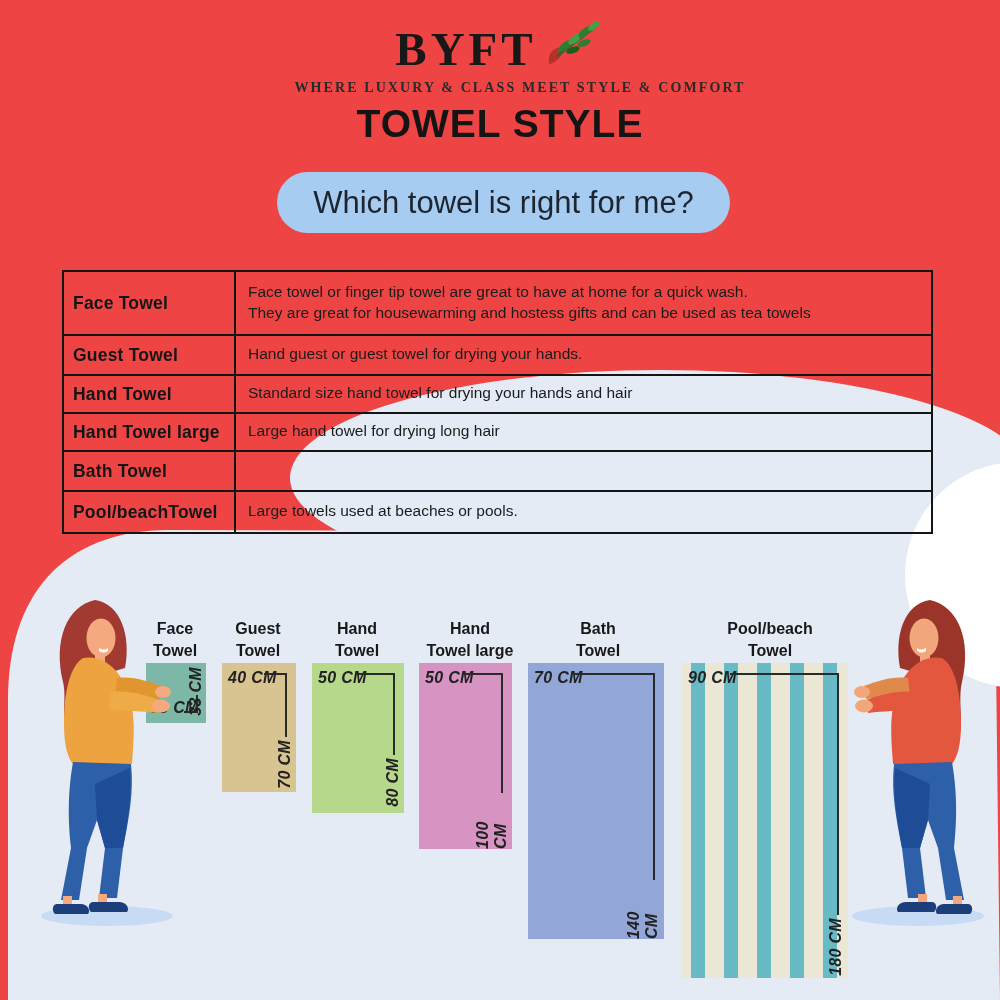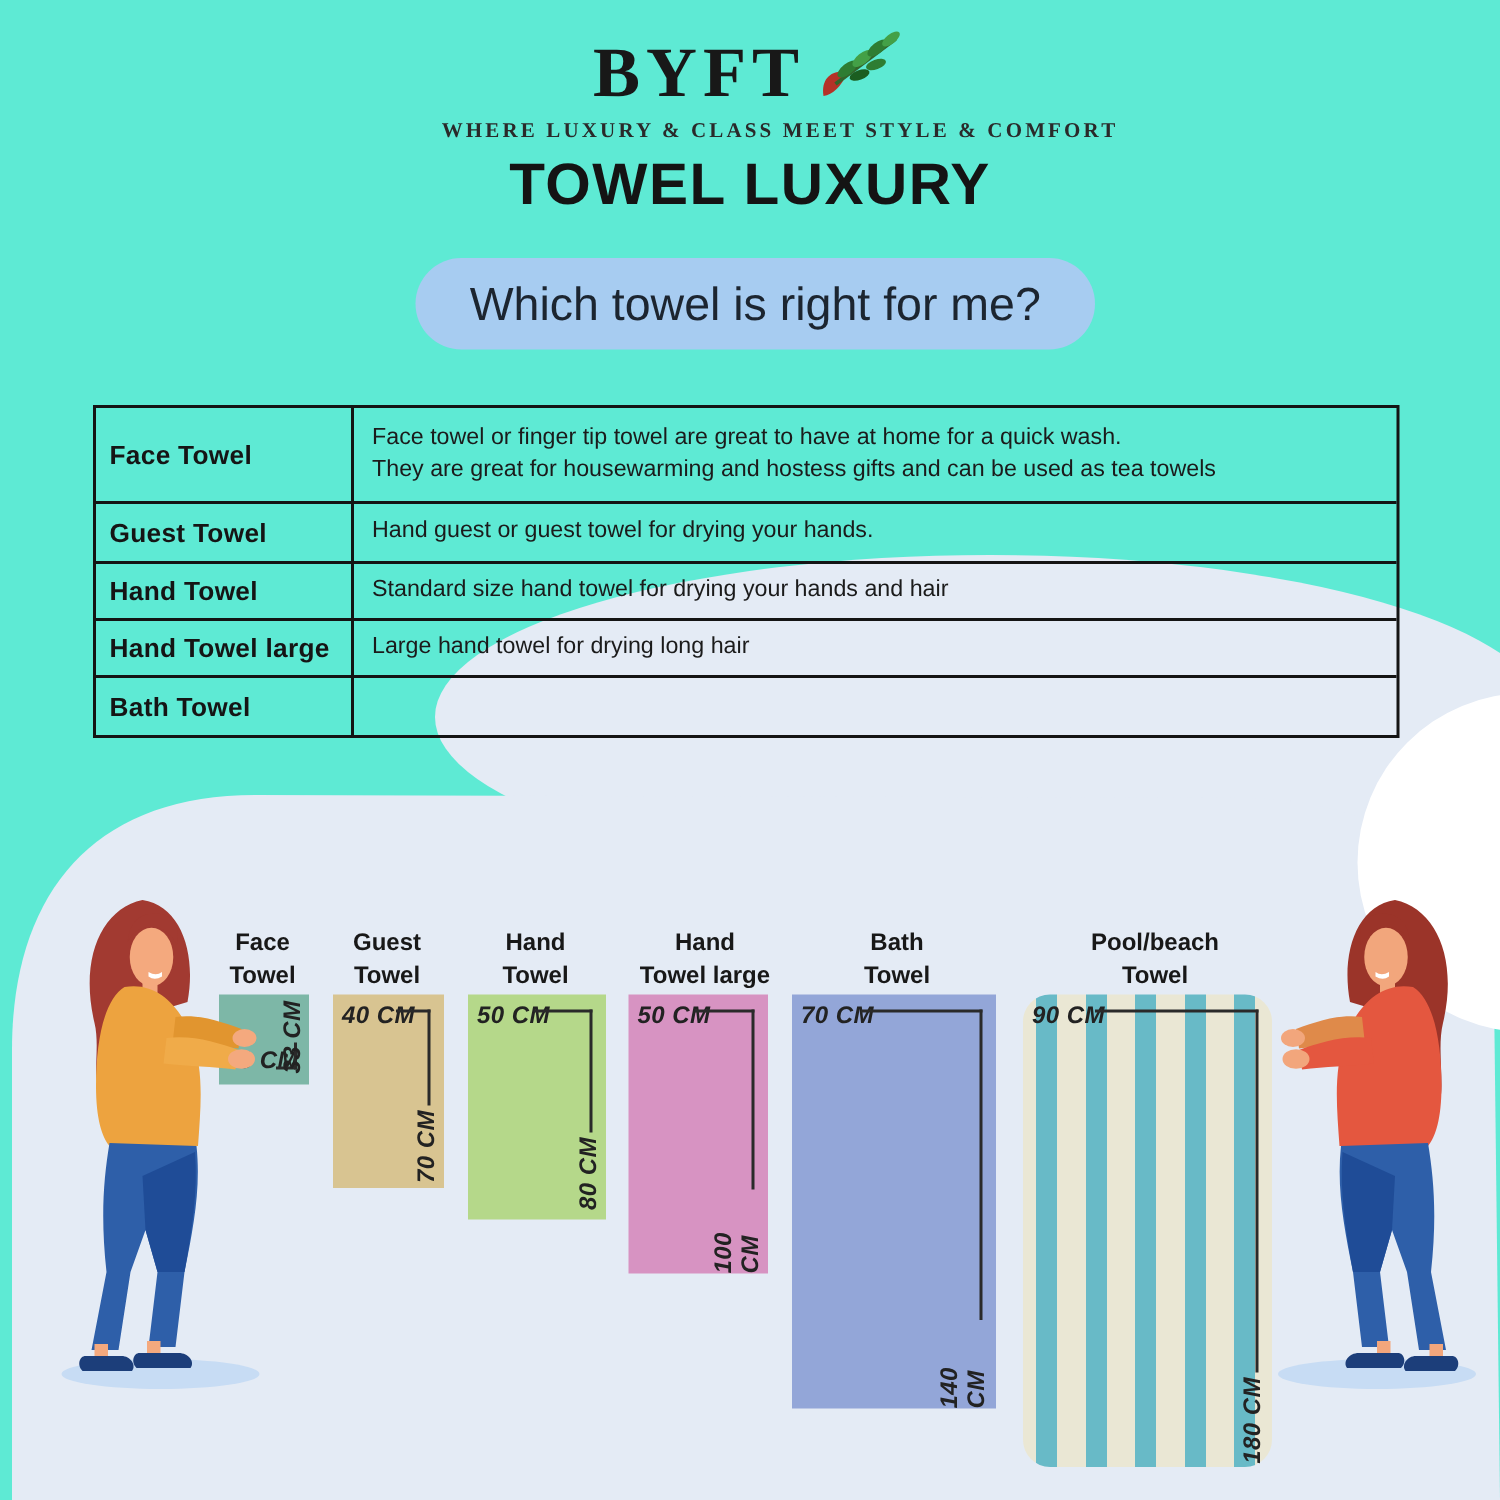--- a/index.html
+++ b/index.html
@@ -1,16 +1,16 @@
 <!DOCTYPE html>
 <html><head>
 <meta charset="utf-8">
 <style>
   html,body{margin:0;padding:0;background:#fff;}
-  .page{position:relative;width:1000px;height:1000px;background:#5eead4;overflow:hidden;
+  .page{position:relative;width:1000px;height:1000px;background:#ef4444;overflow:hidden;
         font-family:"Liberation Sans",sans-serif;color:#151515;}
   .blob{position:absolute;left:0;top:0;width:1000px;height:1000px;}
 
   
   .brand-row{position:absolute;left:0;top:22px;width:1000px;text-align:center;}
   .brand{font-family:"Liberation Serif",serif;font-size:47px;font-weight:600;
          letter-spacing:4px;color:#181818;display:inline-block;vertical-align:middle;}
   .leaf{display:inline-block;vertical-align:middle;margin-left:6px;margin-top:-10px;}
   .tagline{position:absolute;left:0;top:80px;width:1000px;text-align:center;
            font-family:"Liberation Serif",serif;font-size:14px;font-weight:700;
@@ -40,21 +40,21 @@
   .n0{left:115px;width:120px;} .n1{left:198px;width:120px;} .n2{left:297px;width:120px;}
   .n3{left:400px;width:140px;} .n4{left:538px;width:120px;} .n5{left:700px;width:140px;}
 
   .towel{position:absolute;top:663px;}
   .t0{left:146px;width:60px;height:60px;background:#7db7a7;}
   .t1{left:222px;width:74px;height:129px;background:#d8c491;}
   .t2{left:312px;width:92px;height:150px;background:#b5d88a;}
   .t3{left:419px;width:93px;height:186px;background:#d793c2;}
   .t4{left:528px;width:136px;height:276px;background:#93a6d8;}
   .t5{left:682px;width:166px;height:315px;
-      background:repeating-linear-gradient(90deg,#eae7d4 0 9px,#68bac7 9px 23px,#eae7d4 23px 33px);border-radius:18px;}
+      background:repeating-linear-gradient(90deg,#eae7d4 0 9px,#68bac7 9px 23px,#eae7d4 23px 33px);}
 
   .wlab,.hlab{position:absolute;font-size:16px;font-weight:700;letter-spacing:0.3px;color:#222;font-style:italic;}
   .wlab{left:6px;top:6px;}
   .t0 .wlab{top:auto;bottom:6px;left:4px;}
   .hlab{writing-mode:vertical-rl;transform:rotate(180deg);right:2px;}
   .t0 .hlab{top:4px;right:1px;}
   .t1 .hlab{top:77px;} .t2 .hlab{top:95px;} .t3 .hlab{top:133px;}
   .t4 .hlab{top:220px;right:3px;} .t5 .hlab{top:255px;right:3px;}
 
   .elbow{position:absolute;border-top:2.5px solid #2a2a2a;border-right:2.5px solid #2a2a2a;
@@ -86,21 +86,21 @@
       <path d="M 14 36 C 26 27 38 18 54 6" stroke="#33642a" stroke-width="2.5" fill="none"></path>
       <ellipse cx="22" cy="26" rx="8" ry="3.6" fill="#2e7d32" transform="rotate(-38 22 26)"></ellipse>
       <ellipse cx="32" cy="19" rx="8" ry="3.6" fill="#43a047" transform="rotate(-38 32 19)"></ellipse>
       <ellipse cx="42" cy="12" rx="8" ry="3.6" fill="#2e7d32" transform="rotate(-38 42 12)"></ellipse>
       <ellipse cx="51" cy="6" rx="7" ry="3.2" fill="#43a047" transform="rotate(-38 51 6)"></ellipse>
       <ellipse cx="30" cy="30" rx="7" ry="3.2" fill="#1b5e20" transform="rotate(-20 30 30)"></ellipse>
       <ellipse cx="41" cy="23" rx="7" ry="3.2" fill="#2e7d32" transform="rotate(-20 41 23)"></ellipse>
     </svg>
   </div>
   <div class="tagline">WHERE LUXURY &amp; CLASS MEET STYLE &amp; COMFORT</div>
-  <div class="title">TOWEL LUXURY</div>
+  <div class="title">TOWEL STYLE</div>
   <div class="pill" style="background:#a7ccf1;">Which towel is right for me?</div>
 
   <div class="guide-table">
     <div class="trow r0">
       <div class="tlabel">Face Towel</div>
       <div class="tdesc">Face towel or finger tip towel are great to have at home for a quick wash.
 They are great for housewarming and hostess gifts and can be used as tea towels</div>
     </div>
     <div class="trow r1">
       <div class="tlabel">Guest Towel</div>
@@ -109,20 +109,24 @@
     <div class="trow r2">
       <div class="tlabel">Hand Towel</div>
       <div class="tdesc">Standard size hand towel for drying your hands and hair</div>
     </div>
     <div class="trow r3">
       <div class="tlabel">Hand Towel large</div>
       <div class="tdesc">Large hand towel for drying long hair</div>
     </div>
     <div class="trow r4">
       <div class="tlabel">Bath Towel</div>
+    </div>
+    <div class="trow r5">
+      <div class="tlabel">Pool/beachTowel</div>
+      <div class="tdesc">Large towels used at beaches or pools.</div>
     </div>
   </div>
 
   <div class="towel-name n0">Face
 Towel</div>
   <div class="towel-name n1">Guest
 Towel</div>
   <div class="towel-name n2">Hand
 Towel</div>
   <div class="towel-name n3">Hand

